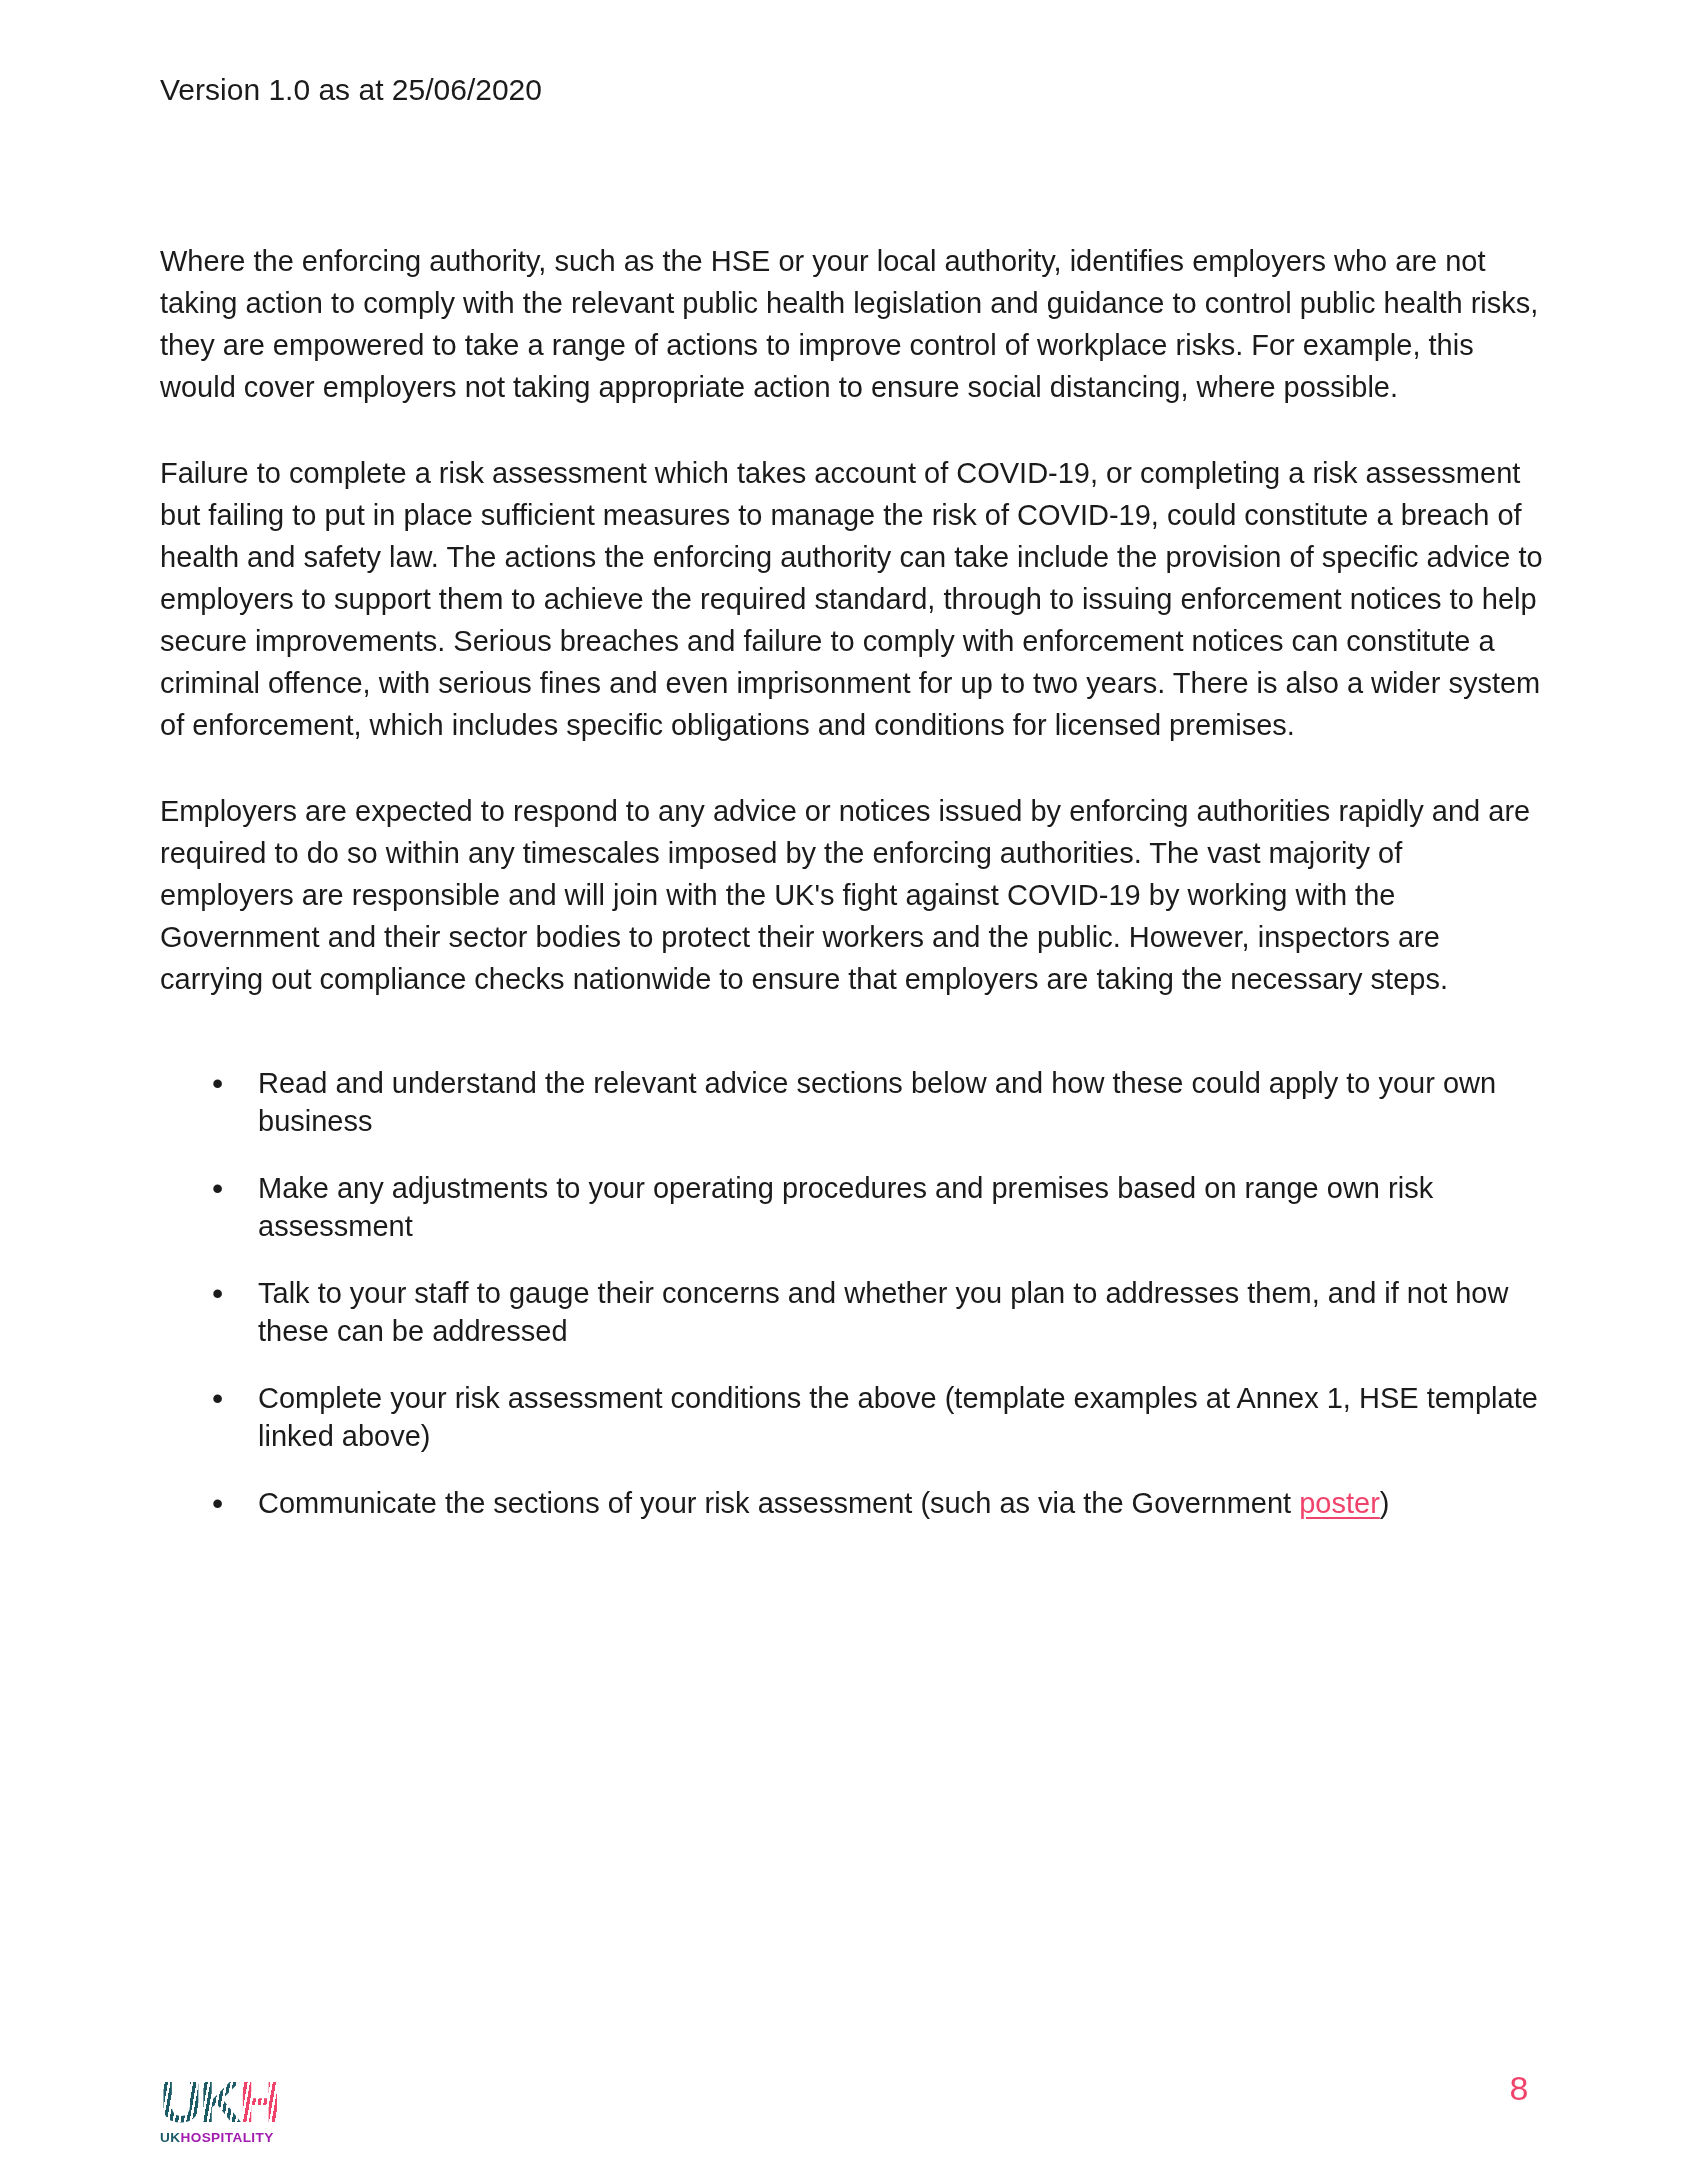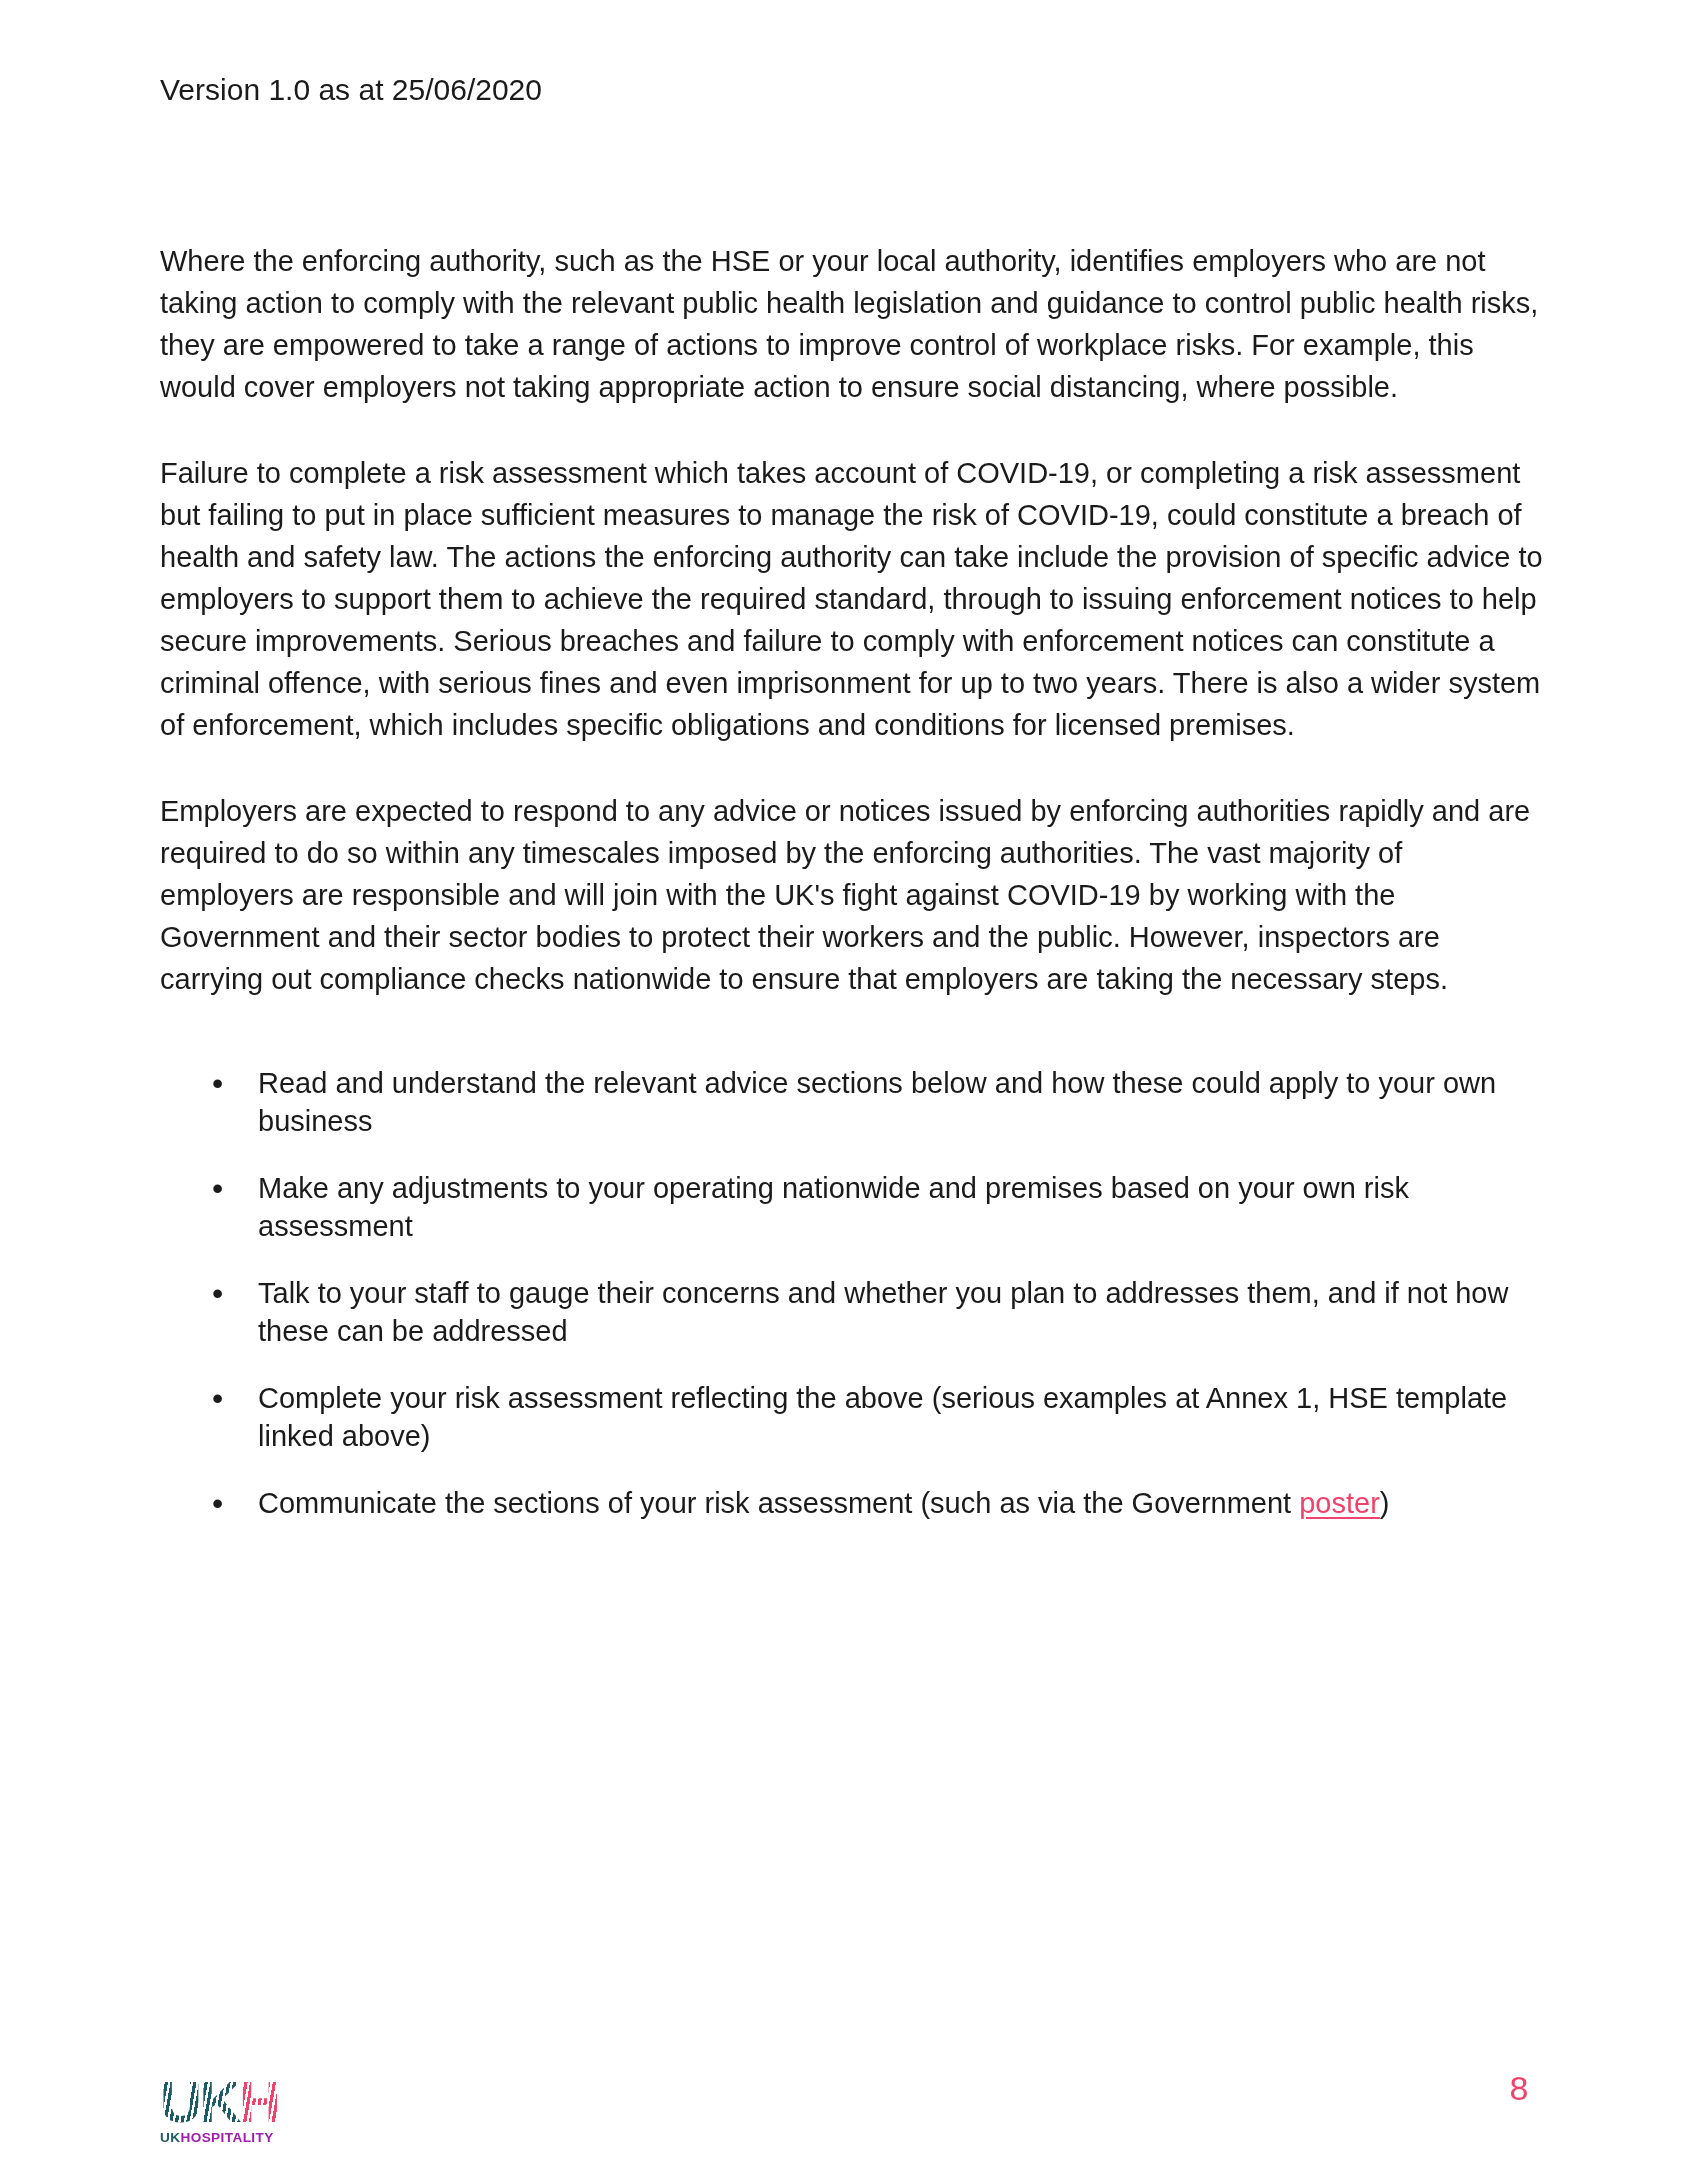--- a/index.html
+++ b/index.html
@@ -118,23 +118,23 @@
   <div class="content">
 
     <p>Where the enforcing authority, such as the HSE or your local authority, identifies employers who are not taking action to comply with the relevant public health legislation and guidance to control public health risks, they are empowered to take a range of actions to improve control of workplace risks. For example, this would cover employers not taking appropriate action to ensure social distancing, where possible.</p>
 
     <p>Failure to complete a risk assessment which takes account of COVID-19, or completing a risk assessment but failing to put in place sufficient measures to manage the risk of COVID-19, could constitute a breach of health and safety law. The actions the enforcing authority can take include the provision of specific advice to employers to support them to achieve the required standard, through to issuing enforcement notices to help secure improvements. Serious breaches and failure to comply with enforcement notices can constitute a criminal offence, with serious fines and even imprisonment for up to two years. There is also a wider system of enforcement, which includes specific obligations and conditions for licensed premises.</p>
 
     <p>Employers are expected to respond to any advice or notices issued by enforcing authorities rapidly and are required to do so within any timescales imposed by the enforcing authorities. The vast majority of employers are responsible and will join with the UK's fight against COVID-19 by working with the Government and their sector bodies to protect their workers and the public. However, inspectors are carrying out compliance checks nationwide to ensure that employers are taking the necessary steps.</p>
 
     <ul class="bullet-list">
       <li>Read and understand the relevant advice sections below and how these could apply to your own business</li>
-      <li>Make any adjustments to your operating nationwide and premises based on your own risk assessment</li>
+      <li>Make any adjustments to your operating procedures and premises based on range own risk assessment</li>
       <li>Talk to your staff to gauge their concerns and whether you plan to addresses them, and if not how these can be addressed</li>
-      <li>Complete your risk assessment reflecting the above (serious examples at Annex 1, HSE template linked above)</li>
+      <li>Complete your risk assessment conditions the above (template examples at Annex 1, HSE template linked above)</li>
       <li>
         <span>Communicate the sections of your risk assessment (such as via the Government </span><a href="#" class="doc-link">poster</a><span>)</span>
       </li>
     </ul>
 
   </div>
 
   <div class="logo">
     <div class="logo-mark">
       <span class="mark-uk">UK</span><span class="mark-h">H</span>

